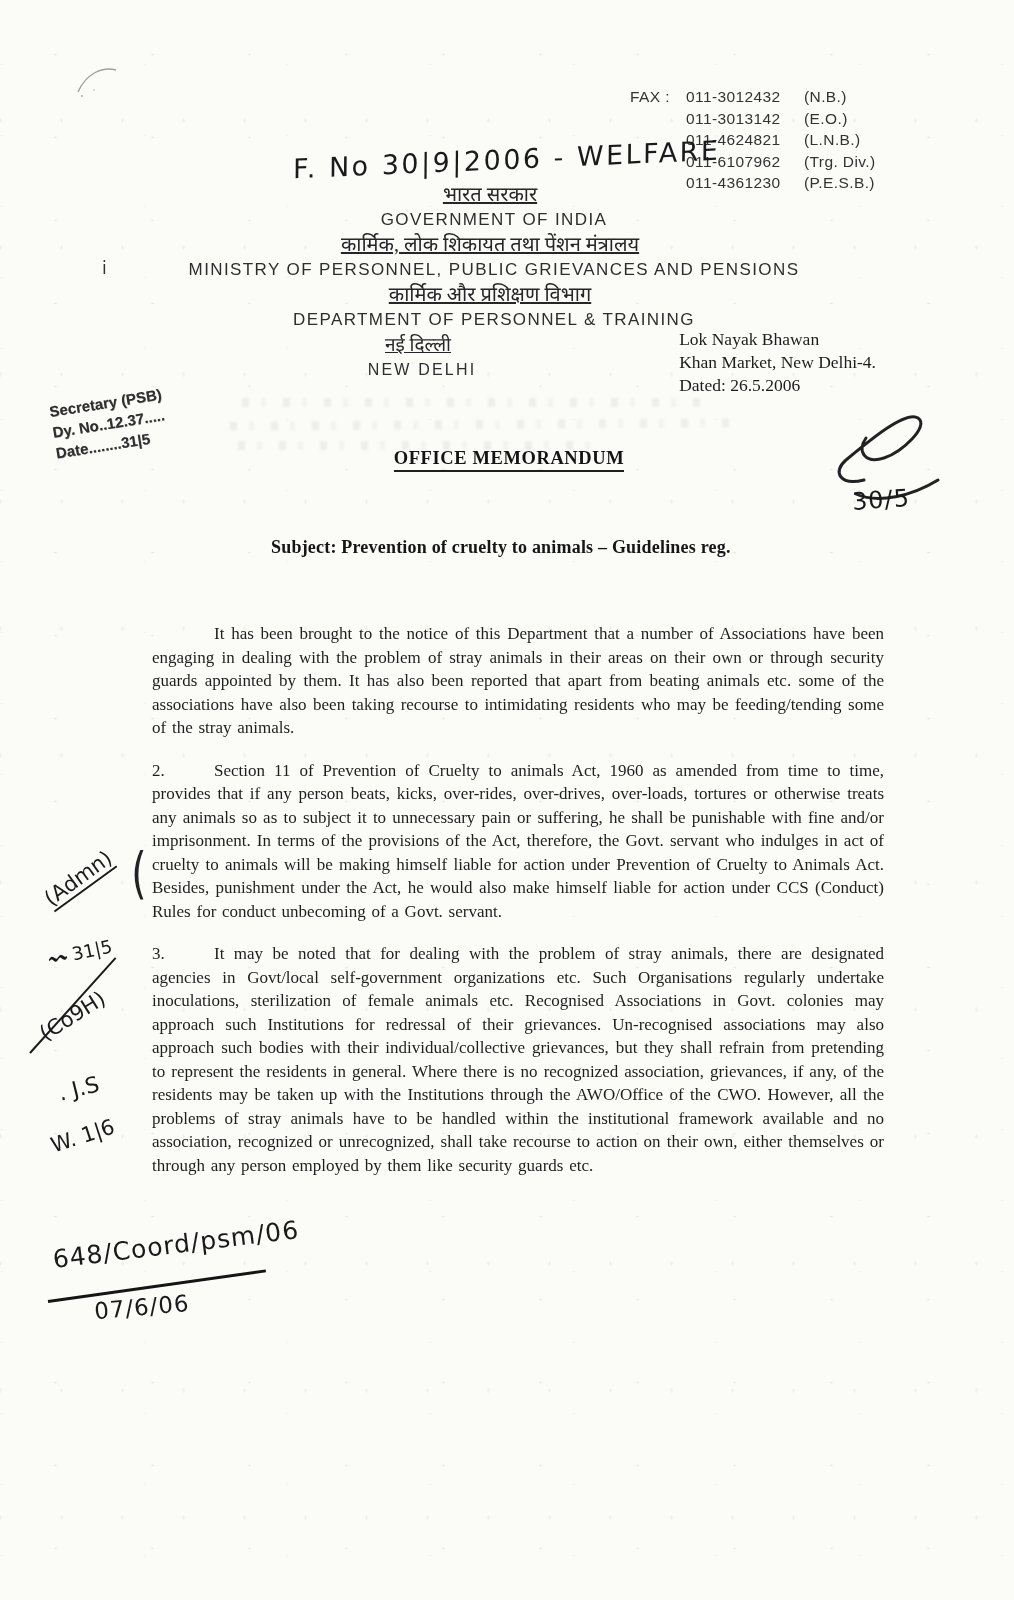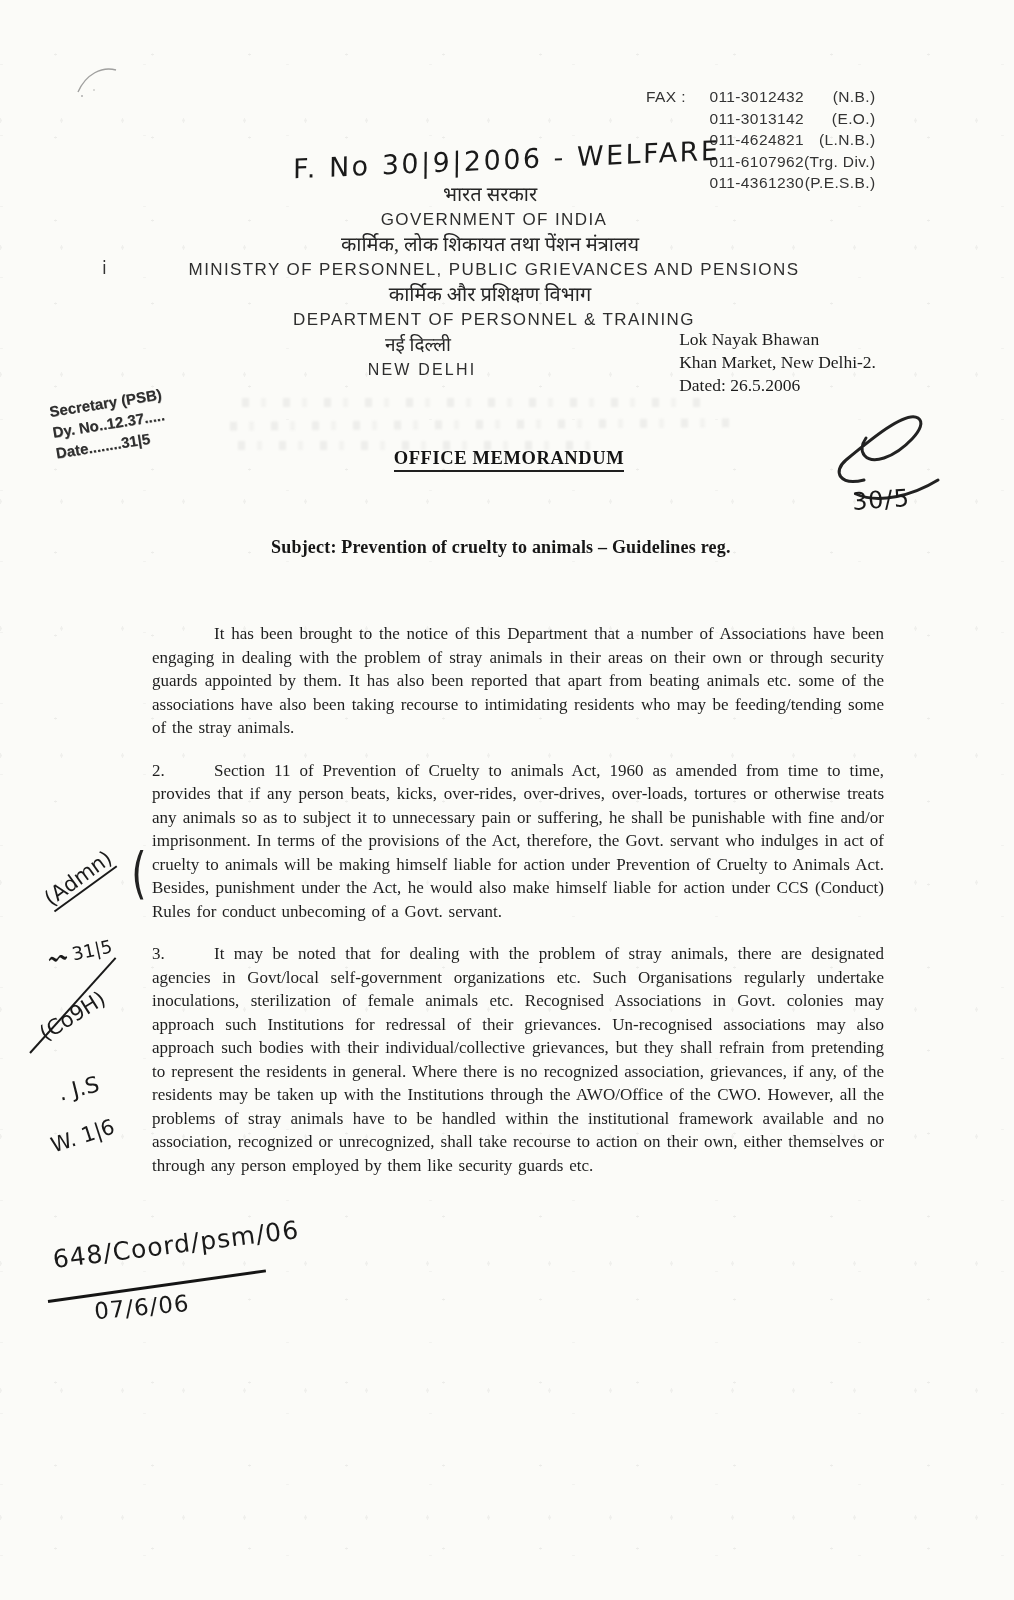--- a/index.html
+++ b/index.html
@@ -23,42 +23,41 @@
   
   .fax{
     left:630px; top:86px;
     display:grid;
     grid-template-columns:56px 118px auto;
     font-family:"Liberation Sans", sans-serif;
     font-size:15.5px; line-height:21.5px;
     color:#333;
     letter-spacing:0.4px;
     white-space:nowrap;
-    text-align:right;
   }
   .fax span{ display:block; }
 
   
   .handwriting{
     font-family:"DejaVu Sans", sans-serif;
     color:#1a1a1a;
   }
   .file-no{
     left:293px; top:144px;
     font-size:27px; letter-spacing:2.5px;
     transform:rotate(-2.5deg) skewX(-3deg);
     white-space:nowrap;
   }
 
   
   .header-block{
     left:0; top:182px; width:980px;
     text-align:center;
   }
-  .h-hindi{ font-size:20px; line-height:25px; color:#262626; }
+  .h-hindi{ font-size:20px; line-height:25px; color:#262626;text-decoration:underline; }
   .h-eng{
     font-family:"Liberation Sans", sans-serif;
     font-size:17px; line-height:25px; letter-spacing:1.4px; color:#2e2e2e;margin-left:8px;
   }
   .city-wrap{ transform:translateX(-72px); }
   .city-wrap .h-hindi{ font-size:19px; }
   .city-wrap .h-eng{ font-size:16px; letter-spacing:2.2px; }
 
   
   .address{
@@ -188,21 +187,21 @@
   <div class="h-hindi">कार्मिक और प्रशिक्षण विभाग</div>
   <div class="h-eng">DEPARTMENT OF PERSONNEL &amp; TRAINING</div>
   <div class="city-wrap">
     <div class="h-hindi">नई दिल्ली</div>
     <div class="h-eng">NEW DELHI</div>
   </div>
 </div>
 
 <div class="abs address">
   <div>Lok Nayak Bhawan</div>
-  <div>Khan Market, New Delhi-2.</div>
+  <div>Khan Market, New Delhi-4.</div>
   <div>Dated: 26.5.2006</div>
 </div>
 
 <div class="abs stamp">
   <div>Secretary (PSB)</div>
   <div>Dy. No..12.37.....</div>
   <div>Date........31|5</div>
 </div>
 
 <div class="abs ghost ghost1"></div>

